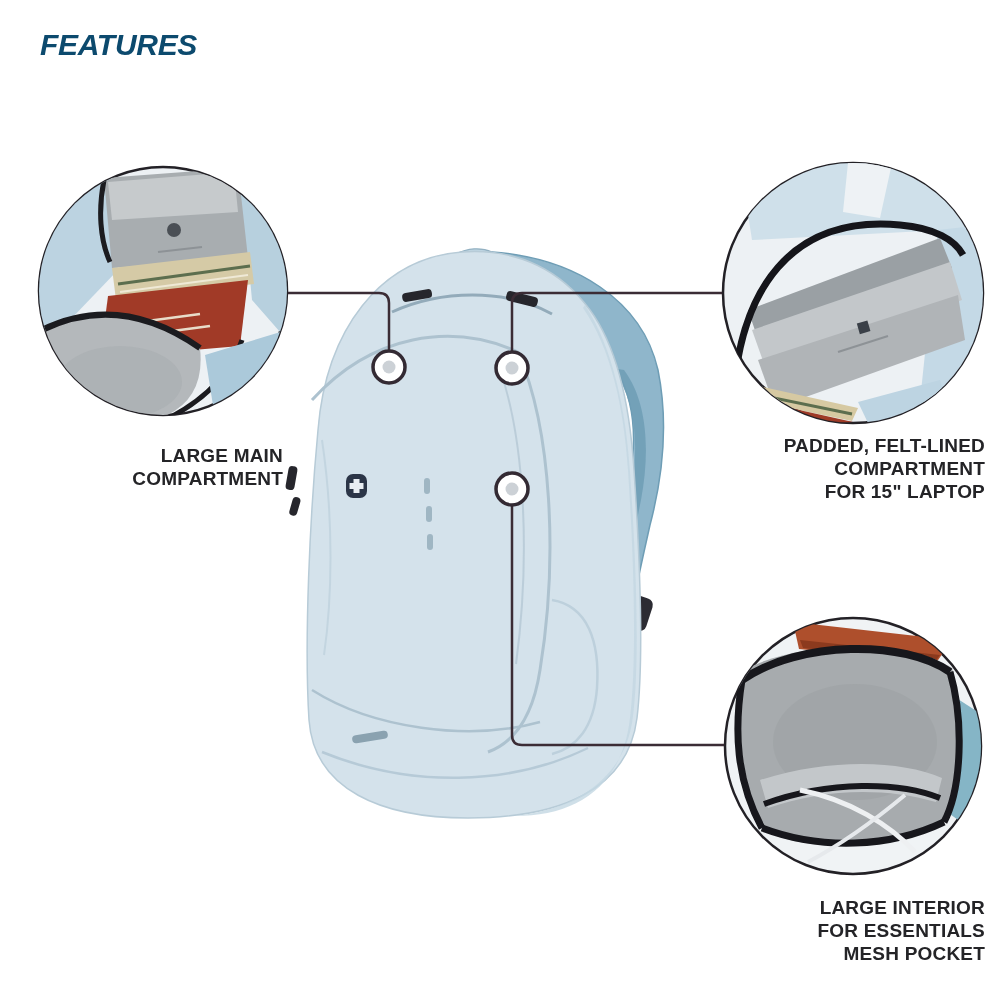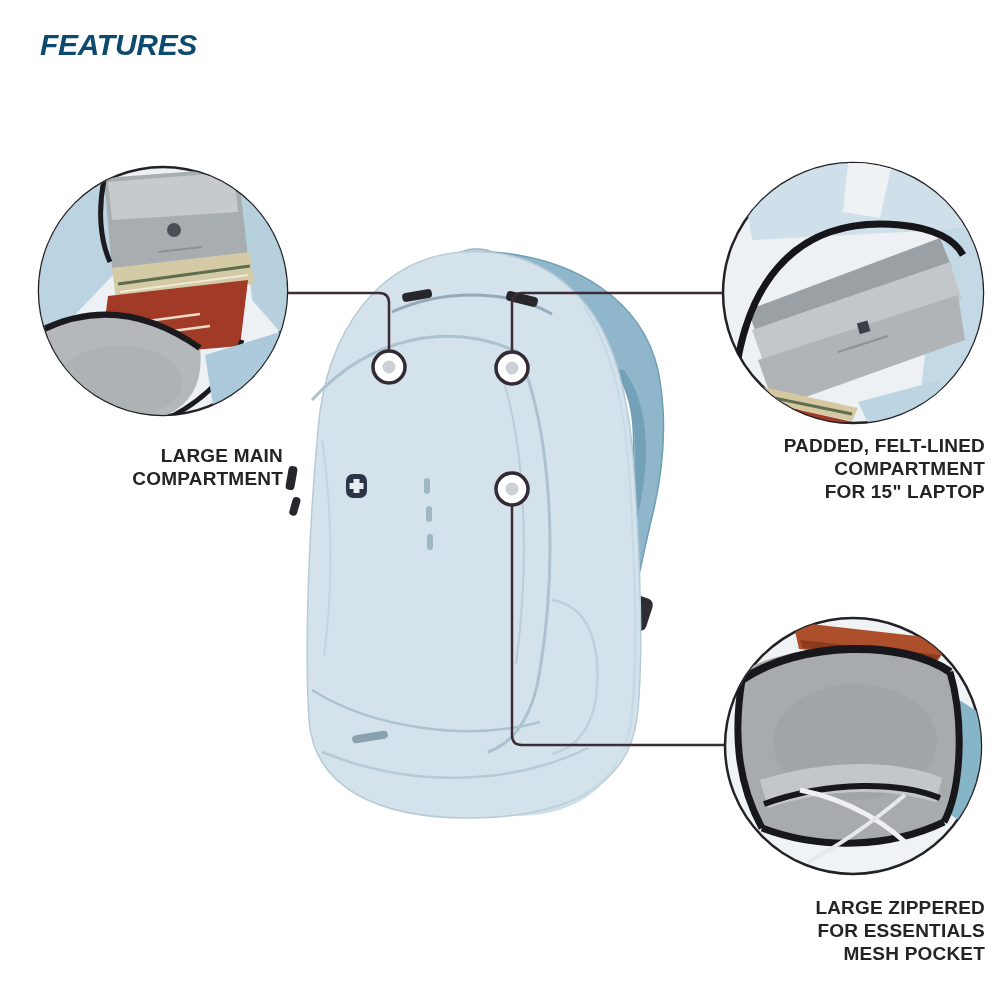--- a/index.html
+++ b/index.html
@@ -194,18 +194,18 @@
     <div>COMPARTMENT</div>
   </div>
 
   <div class="callout-label label-laptop">
     <div>PADDED, FELT-LINED</div>
     <div>COMPARTMENT</div>
     <div>FOR 15" LAPTOP</div>
   </div>
 
   <div class="callout-label label-mesh">
-    <div>LARGE ZIPPERED</div>
+    <div>LARGE INTERIOR</div>
     <div>FOR ESSENTIALS</div>
     <div>MESH POCKET</div>
   </div>
 
 </div>
 
 </body></html>

